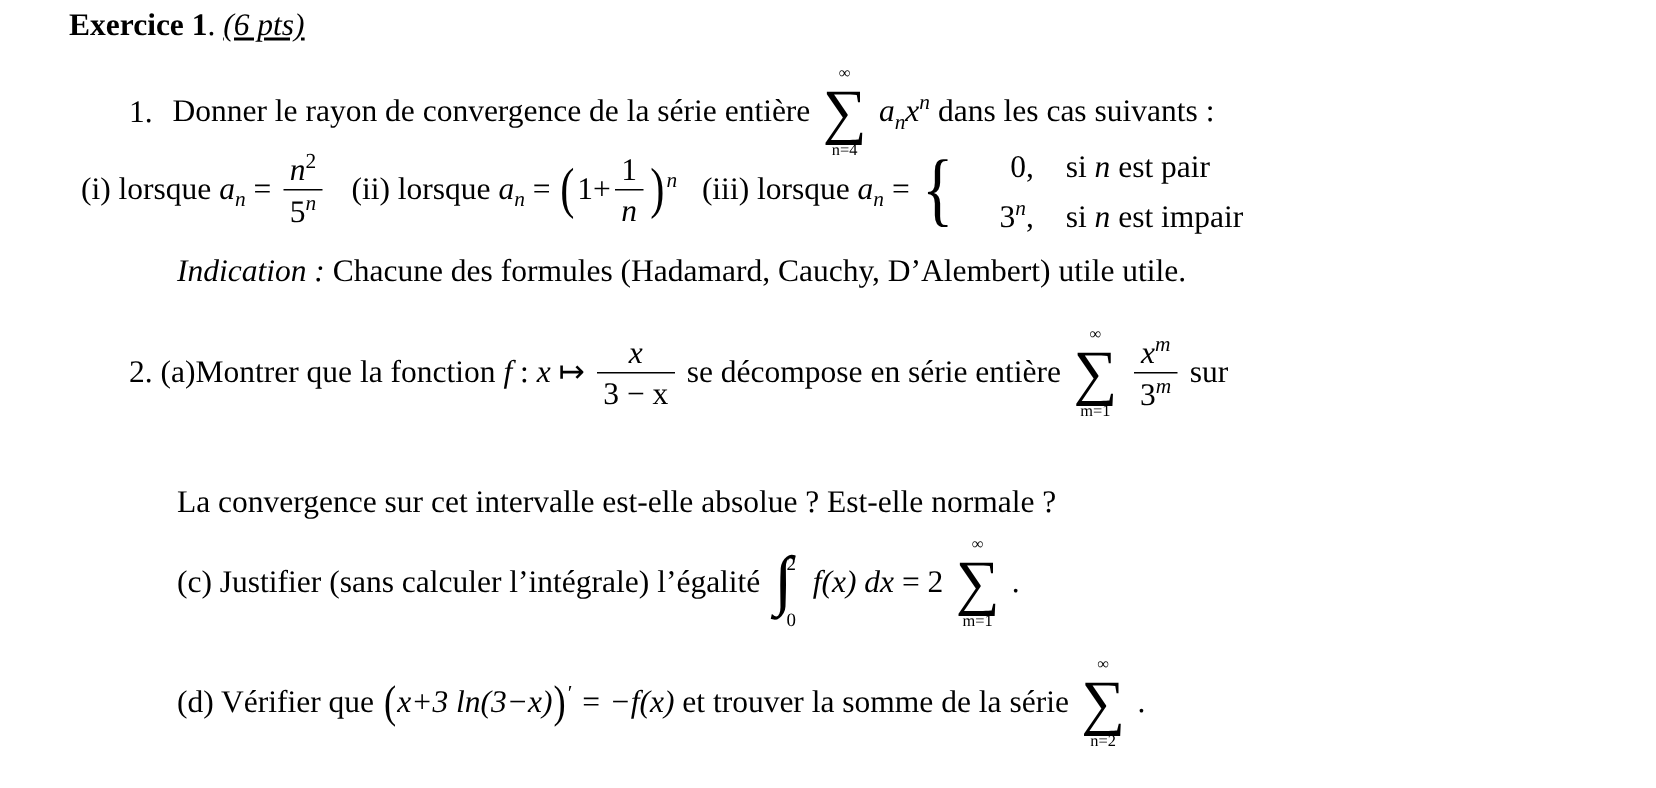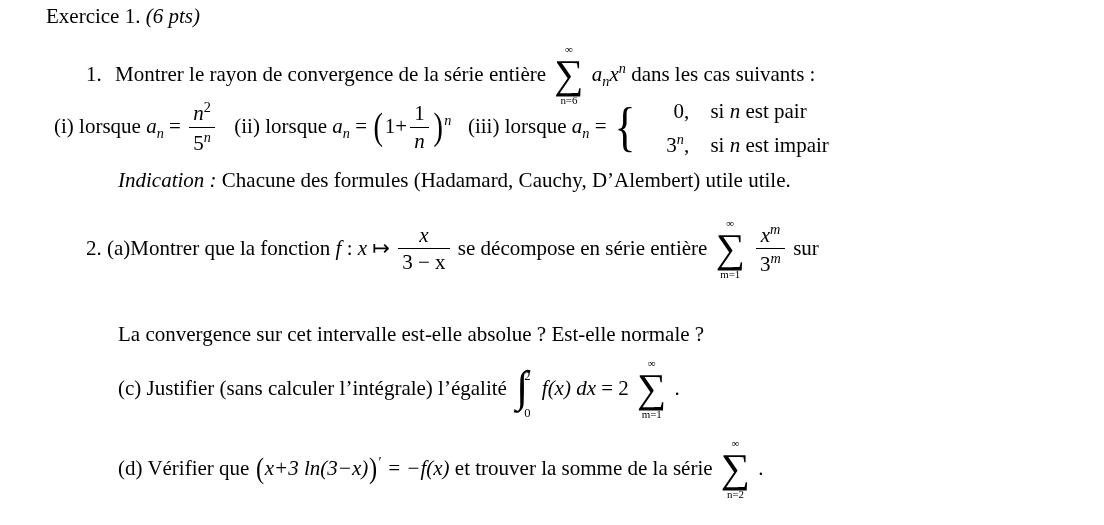--- a/index.html
+++ b/index.html
@@ -17,22 +17,22 @@
   }
   .page {
     position: relative;
     width: 1104px;
     height: 525px;
     padding: 0;
   }
   .line { position: absolute; white-space: nowrap; }
 
   .ex-title { left: 46px; top: 4px; font-size: 21px; }
-  .ex-title b { font-weight: normal; }
-  .pts { font-style: italic; }
+  .ex-title b { font-weight: bold; }
+  .pts { font-style: italic; text-decoration: underline; }
 
   .q1 { left: 86px; top: 44px; }
   .q1 .num { margin-right: 8px; }
 
   .row-i { left: 54px; top: 95px; }
   .indication { left: 118px; top: 168px; }
   .indication i { font-style: italic; }
 
   .q2a { left: 86px; top: 218px; }
   .q2a-2 { left: 118px; top: 288px; }
@@ -146,25 +146,25 @@
 
 <div class="page">
 
   <div class="line ex-title">
     <b>Exercice 1</b><span>.</span>
     <span class="pts">(6 pts)</span>
   </div>
 
   <div class="line q1">
     <span class="num">1.</span>
-    <span>Montrer le rayon de convergence de la série entière</span>
-    <span class="bigsum">
-      <span class="lim-top">∞</span>
-      <span class="sigma">∑</span>
-      <span class="lim-bot">n=6</span>
+    <span>Donner le rayon de convergence de la série entière</span>
+    <span class="bigsum">
+      <span class="lim-top">∞</span>
+      <span class="sigma">∑</span>
+      <span class="lim-bot">n=4</span>
     </span>
     <span class="mi">a</span><span class="sub">n</span><span class="mi">x</span><span class="sup">n</span>
     <span>dans les cas suivants :</span>
   </div>
 
   <div class="line row-i">
     <span>(i) lorsque</span>
     <span class="mi">a</span><span class="sub">n</span>
     <span>=</span>
     <span class="frac">

